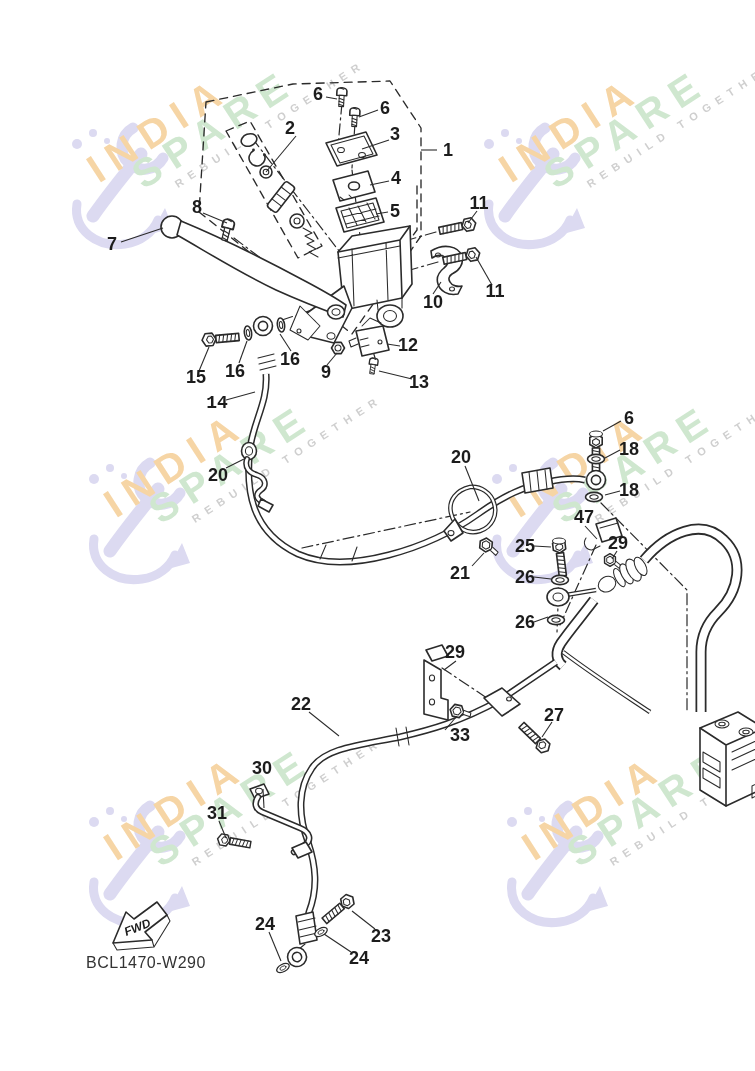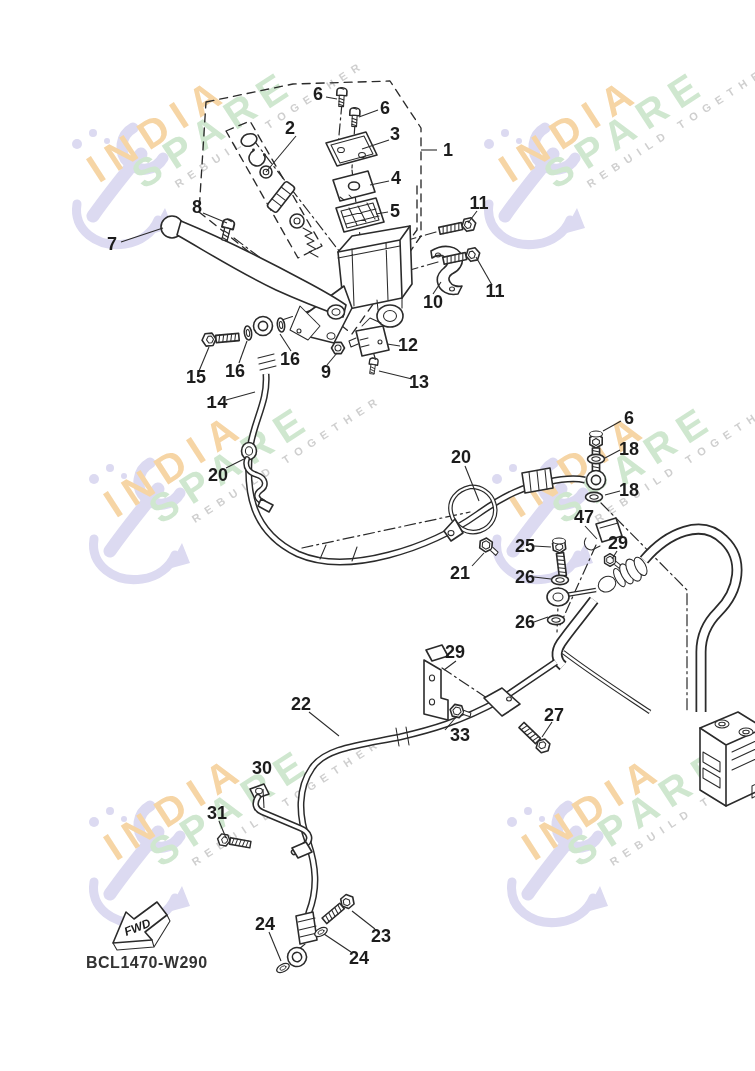--- a/index.html
+++ b/index.html
@@ -31,21 +31,21 @@
   .tube-o { fill:none; stroke:#2b2b2b; stroke-width:11; }
   .tube-i { fill:none; stroke:#ffffff; stroke-width:7.5; }
   .pipe-o { fill:none; stroke:#2b2b2b; stroke-width:4.6; }
   .pipe-i { fill:none; stroke:#ffffff; stroke-width:2.2; }
   
   #callout-layer { position:absolute; left:0; top:0; width:100%; height:100%; z-index:3; }
   .callout { position:absolute; transform:translate(-50%,-50%);
              font-family:"Liberation Sans",sans-serif; font-weight:bold;
              font-size:18px; color:#1c1c1c; }
   #part-code { position:absolute; left:86px; top:954px; z-index:3;
-               font-weight:bold; font-size:16px; letter-spacing:0.5px; color:#333333; }
+               font-weight:normal; font-size:16px; letter-spacing:0.5px; color:#333333; }
 </style>
 </head>
 <body>
 
 <div id="page">
 
   <div id="wm-layer">
       <div class="wm" style="left: 75px; top: 60px;">
       <svg class="wm-icon" width="125" height="145" viewBox="0 0 125 145">
         <circle cx="16" cy="28" r="5" fill="var(--wm-icon,#dcdaf1)"></circle>

